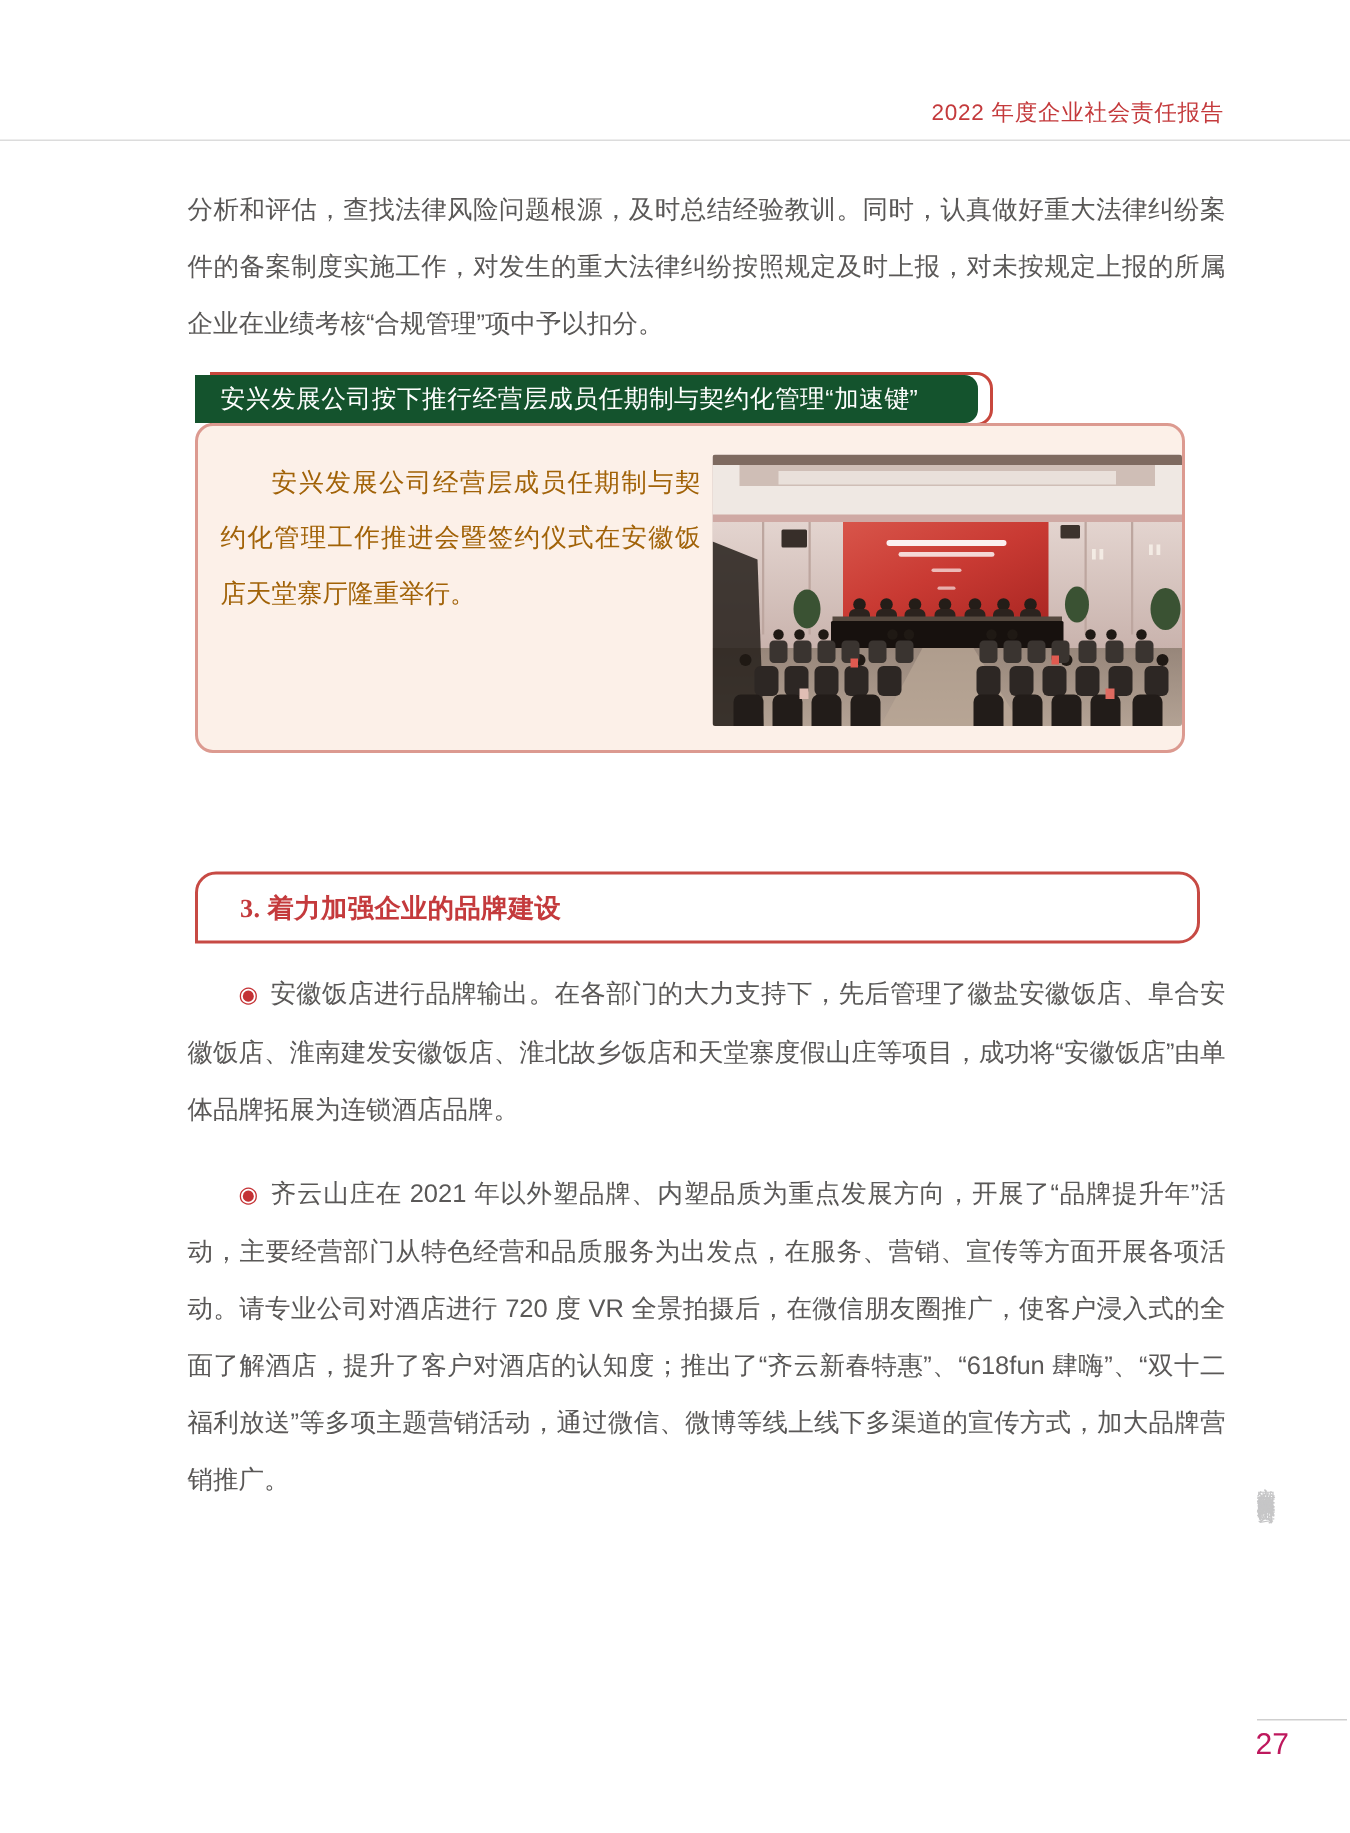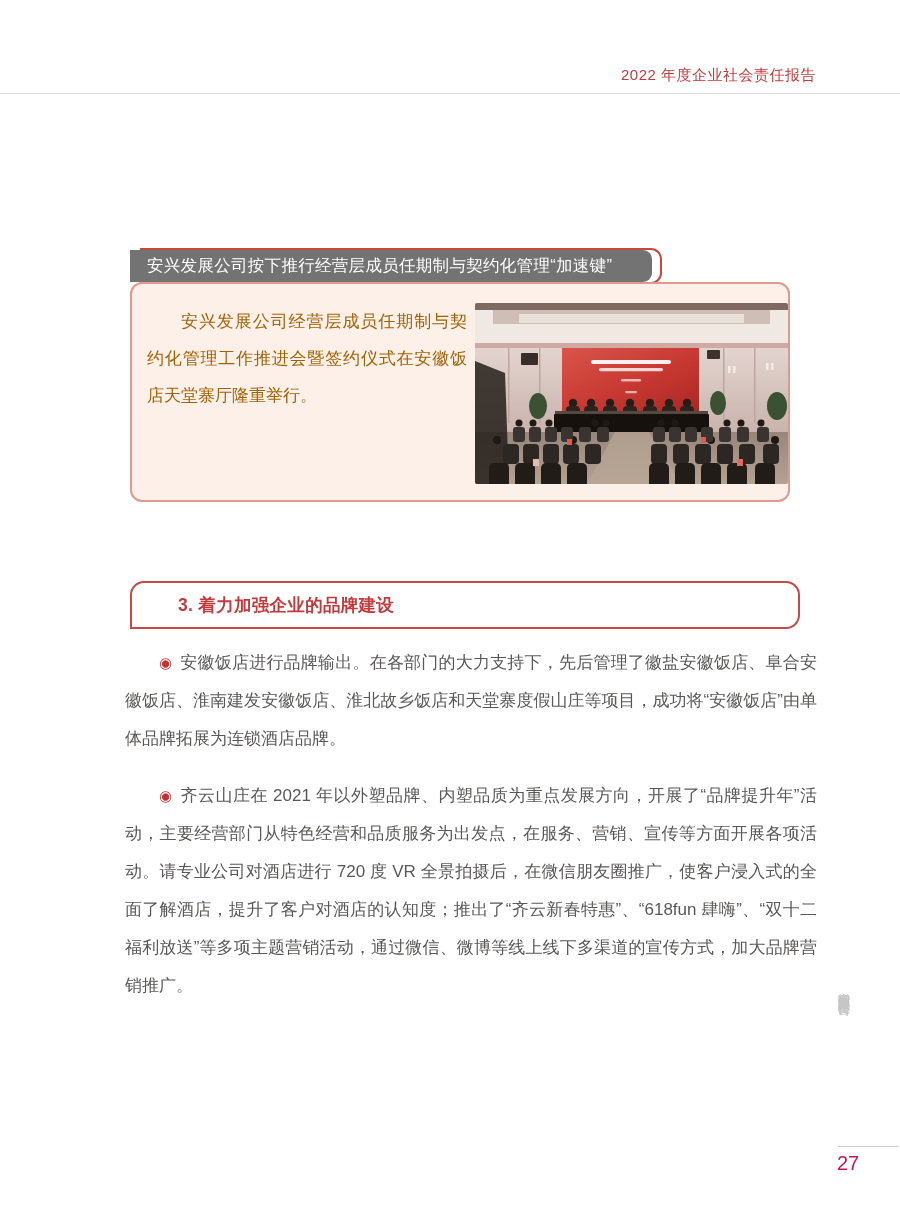--- a/index.html
+++ b/index.html
@@ -27,21 +27,21 @@
   .bullet-par { text-indent:2em; }
   .bullet { color:#c43134; font-size:15px; margin-right:8px; }
   
   .ribbon-under {
     position:absolute; left:140px; top:248px; width:522px; height:36px;
     background:#ffffff; border:2px solid #c8473d; border-radius:0 11px 11px 0;
     box-sizing:border-box;
   }
   .ribbon {
     position:absolute; left:130px; top:250px; width:522px; height:32px;
-    background:#737373; border-radius:0 9px 9px 0;
+    background:#14532d; border-radius:0 9px 9px 0;
     color:#ffffff; font-size:16.5px; letter-spacing:.3px;
     display:flex; align-items:center; padding-left:17px; box-sizing:border-box;
     white-space:nowrap;
   }
   
   .callout-box {
     position:absolute; left:130px; top:282px; width:660px; height:220px;
     background:#fcf0e8; border:2px solid #dc9a90; border-radius:12px;
     box-sizing:border-box;
   }
@@ -51,39 +51,40 @@
     text-align:justify; text-indent:2em;
   }
   .photo {
     position:absolute; left:475px; top:303px; width:313px; height:181px;
     border-radius:2px; overflow:hidden; background:#d8c8c2;
   }
   
   .section-box {
     position:absolute; left:130px; top:581px; width:670px; height:48px;
     border:2px solid #c74a44; border-radius:14px 14px 14px 0;
-    box-sizing:border-box; display:flex; align-items:center; padding-left:46px;
+    box-sizing:border-box; display:flex; align-items:center; padding-left:28px;font-family:Liberation Serif, serif;
   }
   .section-title { color:#c43a3c; font-weight:bold; font-size:17.5px; letter-spacing:.3px; }
   
   .v-company {
     position:absolute; left:835px; top:982px;
     writing-mode:vertical-rl; font-size:12.5px; letter-spacing:1px; color:#c6c6c7;
   }
   .pn-rule { position:absolute; left:838px; top:1146px; width:60px; height:1px; background:#cfcfcf; }
   .page-num { position:absolute; left:837px; top:1152px; color:#be185d; font-size:20px; }
 </style>
 </head>
 <body>
 
 <div class="page">
 
   <div class="header-title">2022 年度企业社会责任报告</div>
   <div class="header-rule"></div>
 
+  <p class="par p-intro">分析和评估，查找法律风险问题根源，及时总结经验教训。同时，认真做好重大法律纠纷案件的备案制度实施工作，对发生的重大法律纠纷按照规定及时上报，对未按规定上报的所属企业在业绩考核“合规管理”项中予以扣分。</p>
 
   <div class="ribbon-under"></div>
   <div class="ribbon">
     <span>安兴发展公司按下推行经营层成员任期制与契约化管理“加速键”</span>
   </div>
 
   <div class="callout-box"></div>
   <p class="callout-text">安兴发展公司经营层成员任期制与契约化管理工作推进会暨签约仪式在安徽饭店天堂寨厅隆重举行。</p>
 
   <div class="photo">

